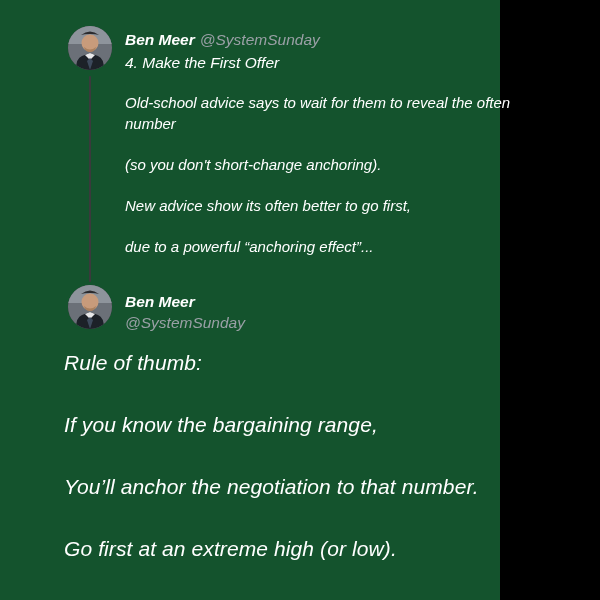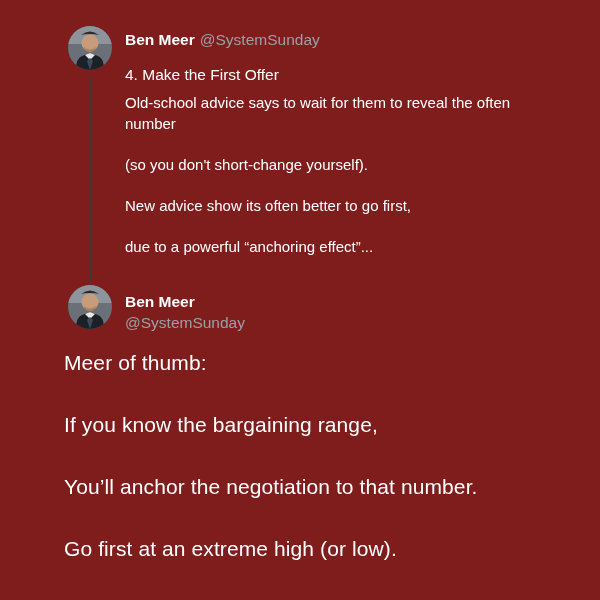--- a/index.html
+++ b/index.html
@@ -11,23 +11,24 @@
     width: 600px;
     height: 600px;
     overflow: hidden;
     font-family: "Liberation Sans", sans-serif;
     color: #ffffff;
     -webkit-font-smoothing: antialiased;
   }
 
   .canvas {
     position: relative;
-    width: 600px;
+    width: 500px;
     height: 600px;
-    background: #7f1d1d;
+    background: #14532d;
+    font-style: italic;
   }
 
   .avatar {
     position: absolute;
     width: 44px;
     height: 44px;
     border-radius: 50%;
     overflow: hidden;
     left: 68px;
     background: #2c2f33;
@@ -64,21 +65,21 @@
   }
   .handle {
     color: #9aa0a6;
     font-weight: normal;
     margin-left: 5px;
   }
   .head-line2 {
     font-size: 15.5px;
     line-height: 22px;
     color: #ffffff;
-    margin-top: 14px;
+    margin-top: 2px;
   }
 
   .tweet-body {
     position: absolute;
     left: 125px;
     top: 92px;
     width: 400px;
   }
   .tweet-body p {
     margin: 0 0 20px 0;
@@ -147,21 +148,21 @@
 
   <div class="tweet-head">
     <div class="name-row">
       <span class="display-name">Ben Meer</span><span class="handle">@SystemSunday</span>
     </div>
     <div class="head-line2">4. Make the First Offer</div>
   </div>
 
   <div class="tweet-body">
     <p>Old-school advice says to wait for them to reveal the often number</p>
-    <p>(so you don't short-change yourself).</p>
+    <p>(so you don't short-change anchoring).</p>
     <p>New advice show its often better to go first,</p>
     <p>due to a powerful “anchoring effect”...</p>
   </div>
 
   <div class="avatar avatar-2">
     <svg width="44" height="44" viewBox="0 0 44 44">
       <rect width="44" height="44" fill="#6b7078"></rect>
       <rect x="0" y="0" width="44" height="18" fill="#8e949c"></rect>
       <circle cx="22" cy="17" r="8.5" fill="#c89b7b"></circle>
       <path d="M13 9 q9 -7 18 0 q-3 -1 -9 -1 q-6 0 -9 1z" fill="#2b2b2f"></path>
@@ -171,19 +172,19 @@
       <path d="M22 32 l-3 3 l3 9 l3 -9z" fill="#3d4a5c"></path>
     </svg>
   </div>
 
   <div class="author2">
     <span class="display-name">Ben Meer</span>
     <span class="handle">@SystemSunday</span>
   </div>
 
   <div class="bigtext">
-    <p>Meer of thumb:</p>
+    <p>Rule of thumb:</p>
     <p>If you know the bargaining range,</p>
     <p>You’ll anchor the negotiation to that number.</p>
     <p>Go first at an extreme high (or low).</p>
   </div>
 
 </div>
 
 </body></html>

